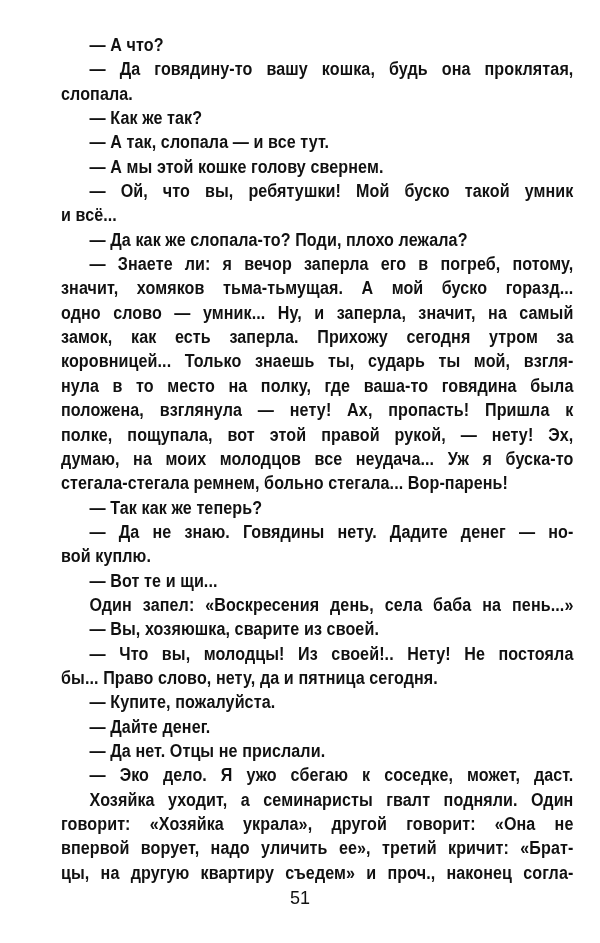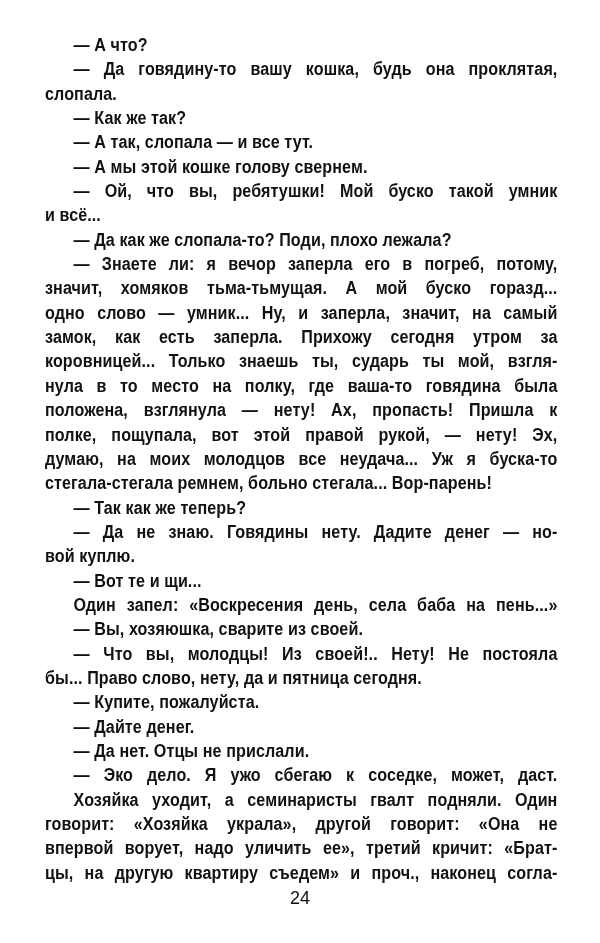--- a/index.html
+++ b/index.html
@@ -1,17 +1,17 @@
 <!DOCTYPE html>
 <html><head>
 <meta charset="utf-8">
 <style>
   html, body { margin: 0; padding: 0; background: #ffffff; }
   body { width: 600px; height: 943px; position: relative; overflow: hidden; }
-  .page { position: absolute; left: 45px; top: 33px; width: 513px; }
+  .page { position: absolute; left: 61px; top: 33px; width: 513px; }
   .line {
     font-family: "Liberation Sans", sans-serif;
     font-weight: bold;
     font-size: 17.5px;
     line-height: 24.35px;
     height: 24.35px;
     color: #111111;
     white-space: nowrap;
     text-align: justify;
     text-align-last: justify;
@@ -62,13 +62,13 @@
     <div class="line last">бы... Право слово, нету, да и пятница сегодня.</div>
     <div class="line indent last">— Купите, пожалуйста.</div>
     <div class="line indent last">— Дайте денег.</div>
     <div class="line indent last">— Да нет. Отцы не прислали.</div>
     <div class="line indent">— Эко дело. Я ужо сбегаю к соседке, может, даст.</div>
     <div class="line indent">Хозяйка уходит, а семинаристы гвалт подняли. Один</div>
     <div class="line">говорит: «Хозяйка украла», другой говорит: «Она не</div>
     <div class="line">впервой ворует, надо уличить ее», третий кричит: «Брат-</div>
     <div class="line">цы, на другую квартиру съедем» и проч., наконец согла-</div>
   </div>
-<div class="pagenum">24</div>
+<div class="pagenum">51</div>
 
 </body></html>

